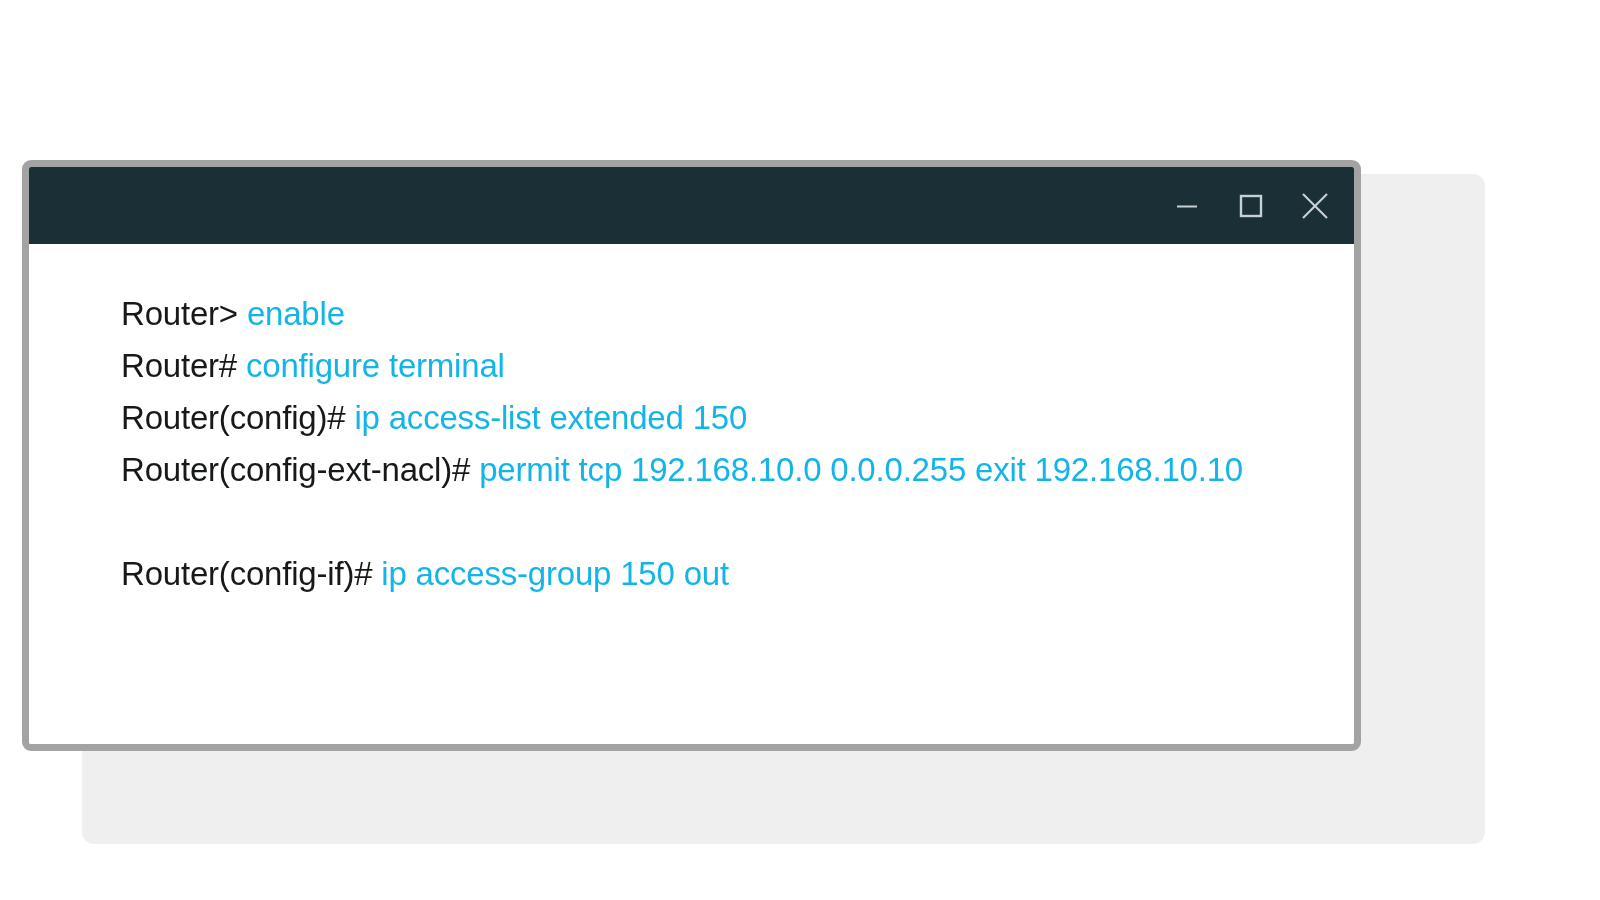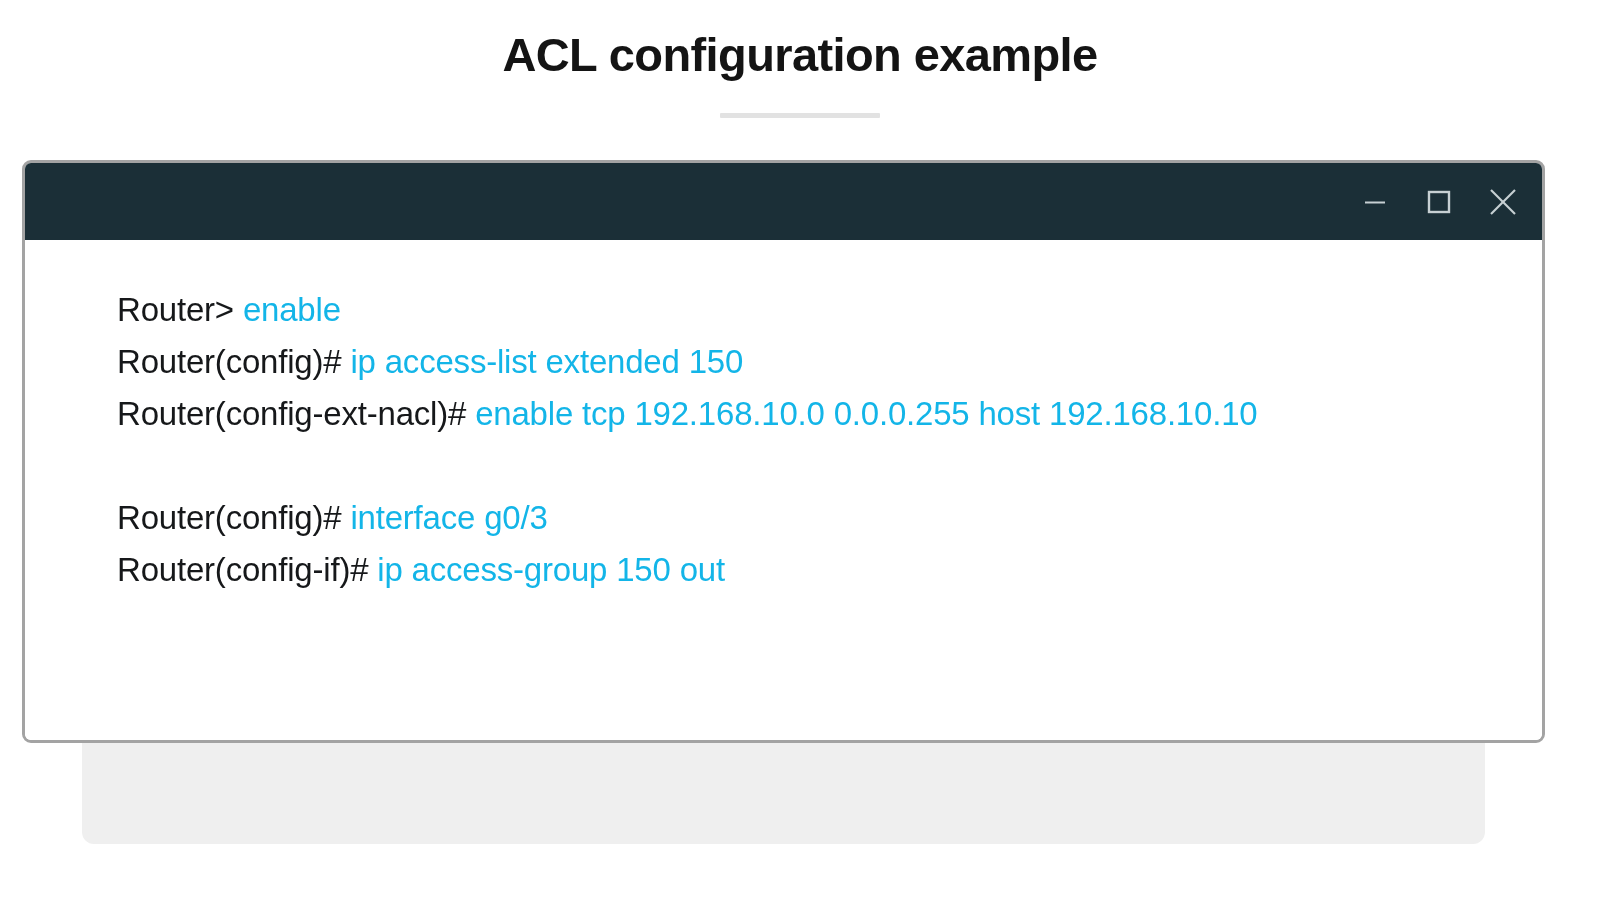--- a/index.html
+++ b/index.html
@@ -57,25 +57,25 @@
     top: 14px;
     width: 1403px;
     height: 670px;
     background: #efefef;
     border-radius: 12px;
     z-index: 0;
   }
   .window {
     position: relative;
     z-index: 1;
-    width: 1523px;
+    width: 1339px;
     border-radius: 9px;
     box-sizing: border-box;
     overflow: hidden;
-    border: 3px solid #a3a3a3;
+    border: 7px solid #a3a3a3;
     background: #ffffff;
   }
   .titlebar {
     height: 77px;
     background: #1b2f37;
     display: flex;
     align-items: center;
     justify-content: flex-end;
     padding-right: 22px;
     box-sizing: border-box;
@@ -118,24 +118,20 @@
   }
   .cmd {
     color: #13b5e8;
   }
 </style>
 </head>
 <body>
 
 <div class="page">
 
-  <div class="heading-block">
-    <h1 class="page-title">ACL configuration example</h1>
-    <div class="title-divider"></div>
-  </div>
 
   <div class="window-wrap">
     <div class="window-shadow"></div>
 
     <div class="window">
 
       <div class="titlebar">
         <div class="win-controls">
 
           <div class="win-btn">
@@ -162,23 +158,23 @@
               </svg>
             </span>
           </div>
 
         </div>
       </div>
 
       <div class="terminal-body">
 
       <div class="term-line"><span class="prompt">Router&gt; </span><span class="cmd">enable</span></div>
+          <div class="term-line"><span class="prompt">Router# </span><span class="cmd">configure terminal</span></div>
           <div class="term-line"><span class="prompt">Router(config)# </span><span class="cmd">ip access-list extended 150</span></div>
-          <div class="term-line"><span class="prompt">Router(config-ext-nacl)# </span><span class="cmd">enable tcp 192.168.10.0 0.0.0.255 host 192.168.10.10</span></div>
+          <div class="term-line"><span class="prompt">Router(config-ext-nacl)# </span><span class="cmd">permit tcp 192.168.10.0 0.0.0.255 exit 192.168.10.10</span></div>
           <div class="term-line blank"></div>
-          <div class="term-line"><span class="prompt">Router(config)# </span><span class="cmd">interface g0/3</span></div>
           <div class="term-line"><span class="prompt">Router(config-if)# </span><span class="cmd">ip access-group 150 out</span></div>
         </div>
 
     </div>
   </div>
 
 </div>
 
 </body></html>

